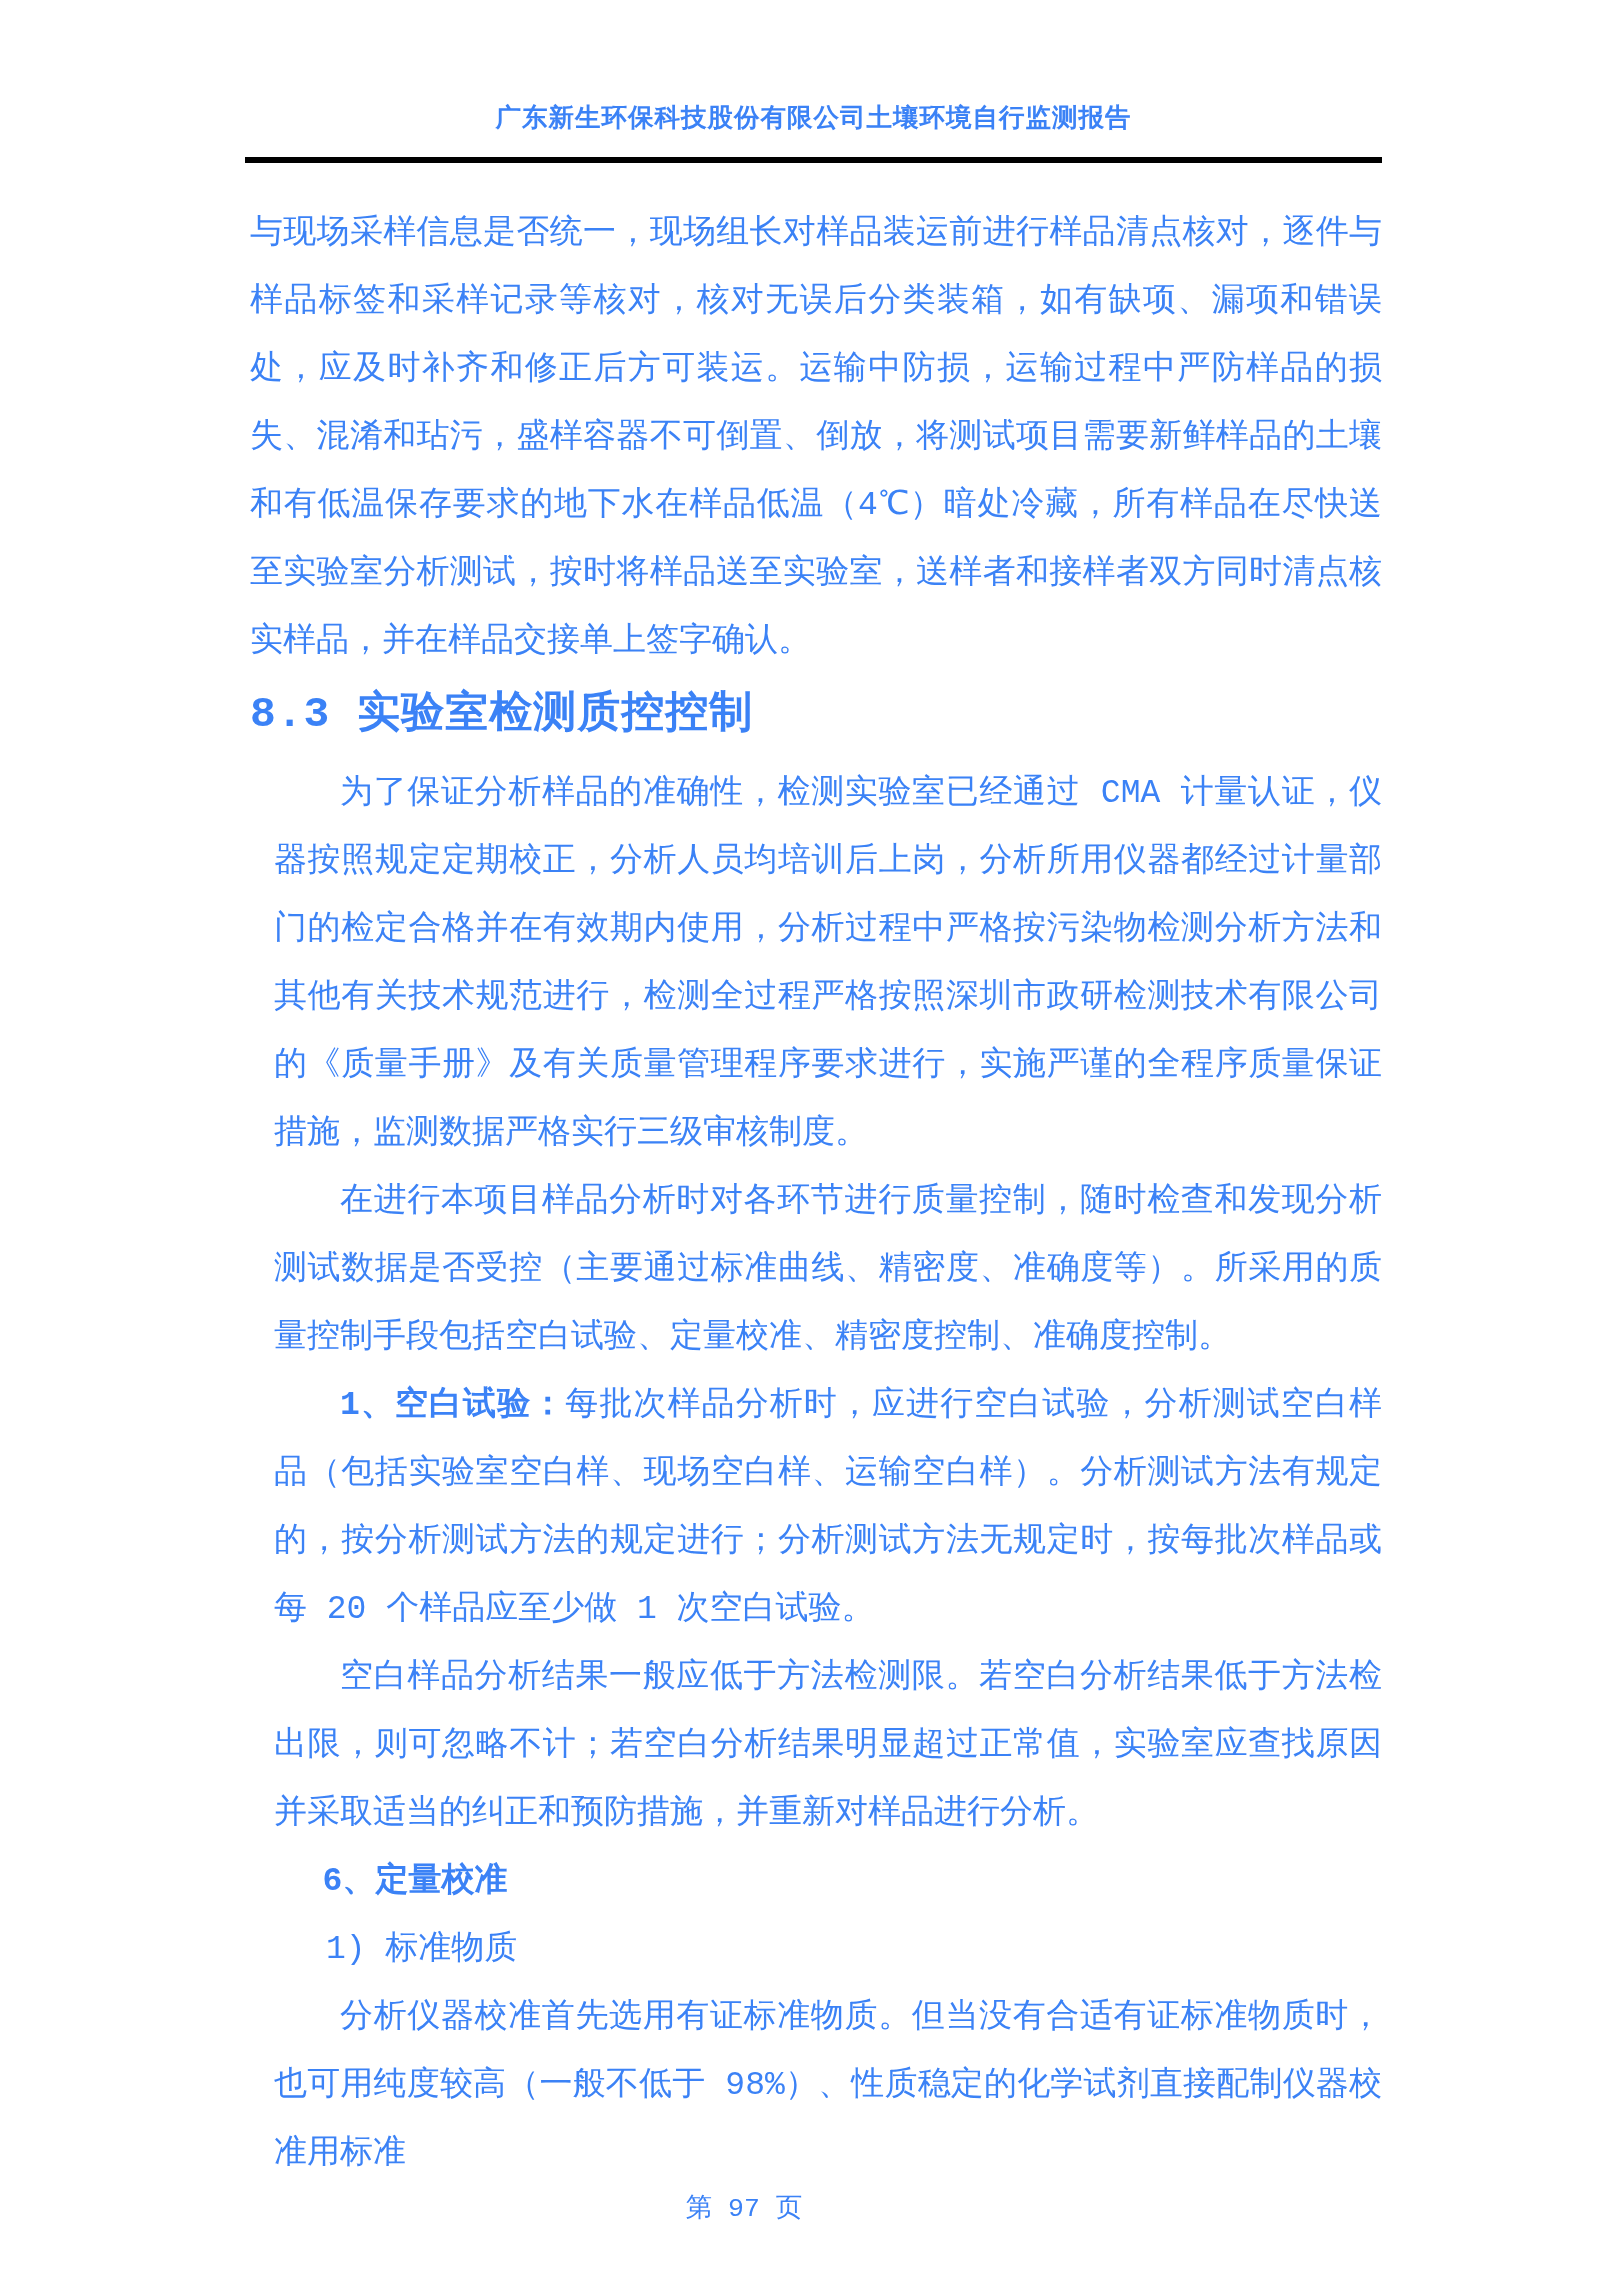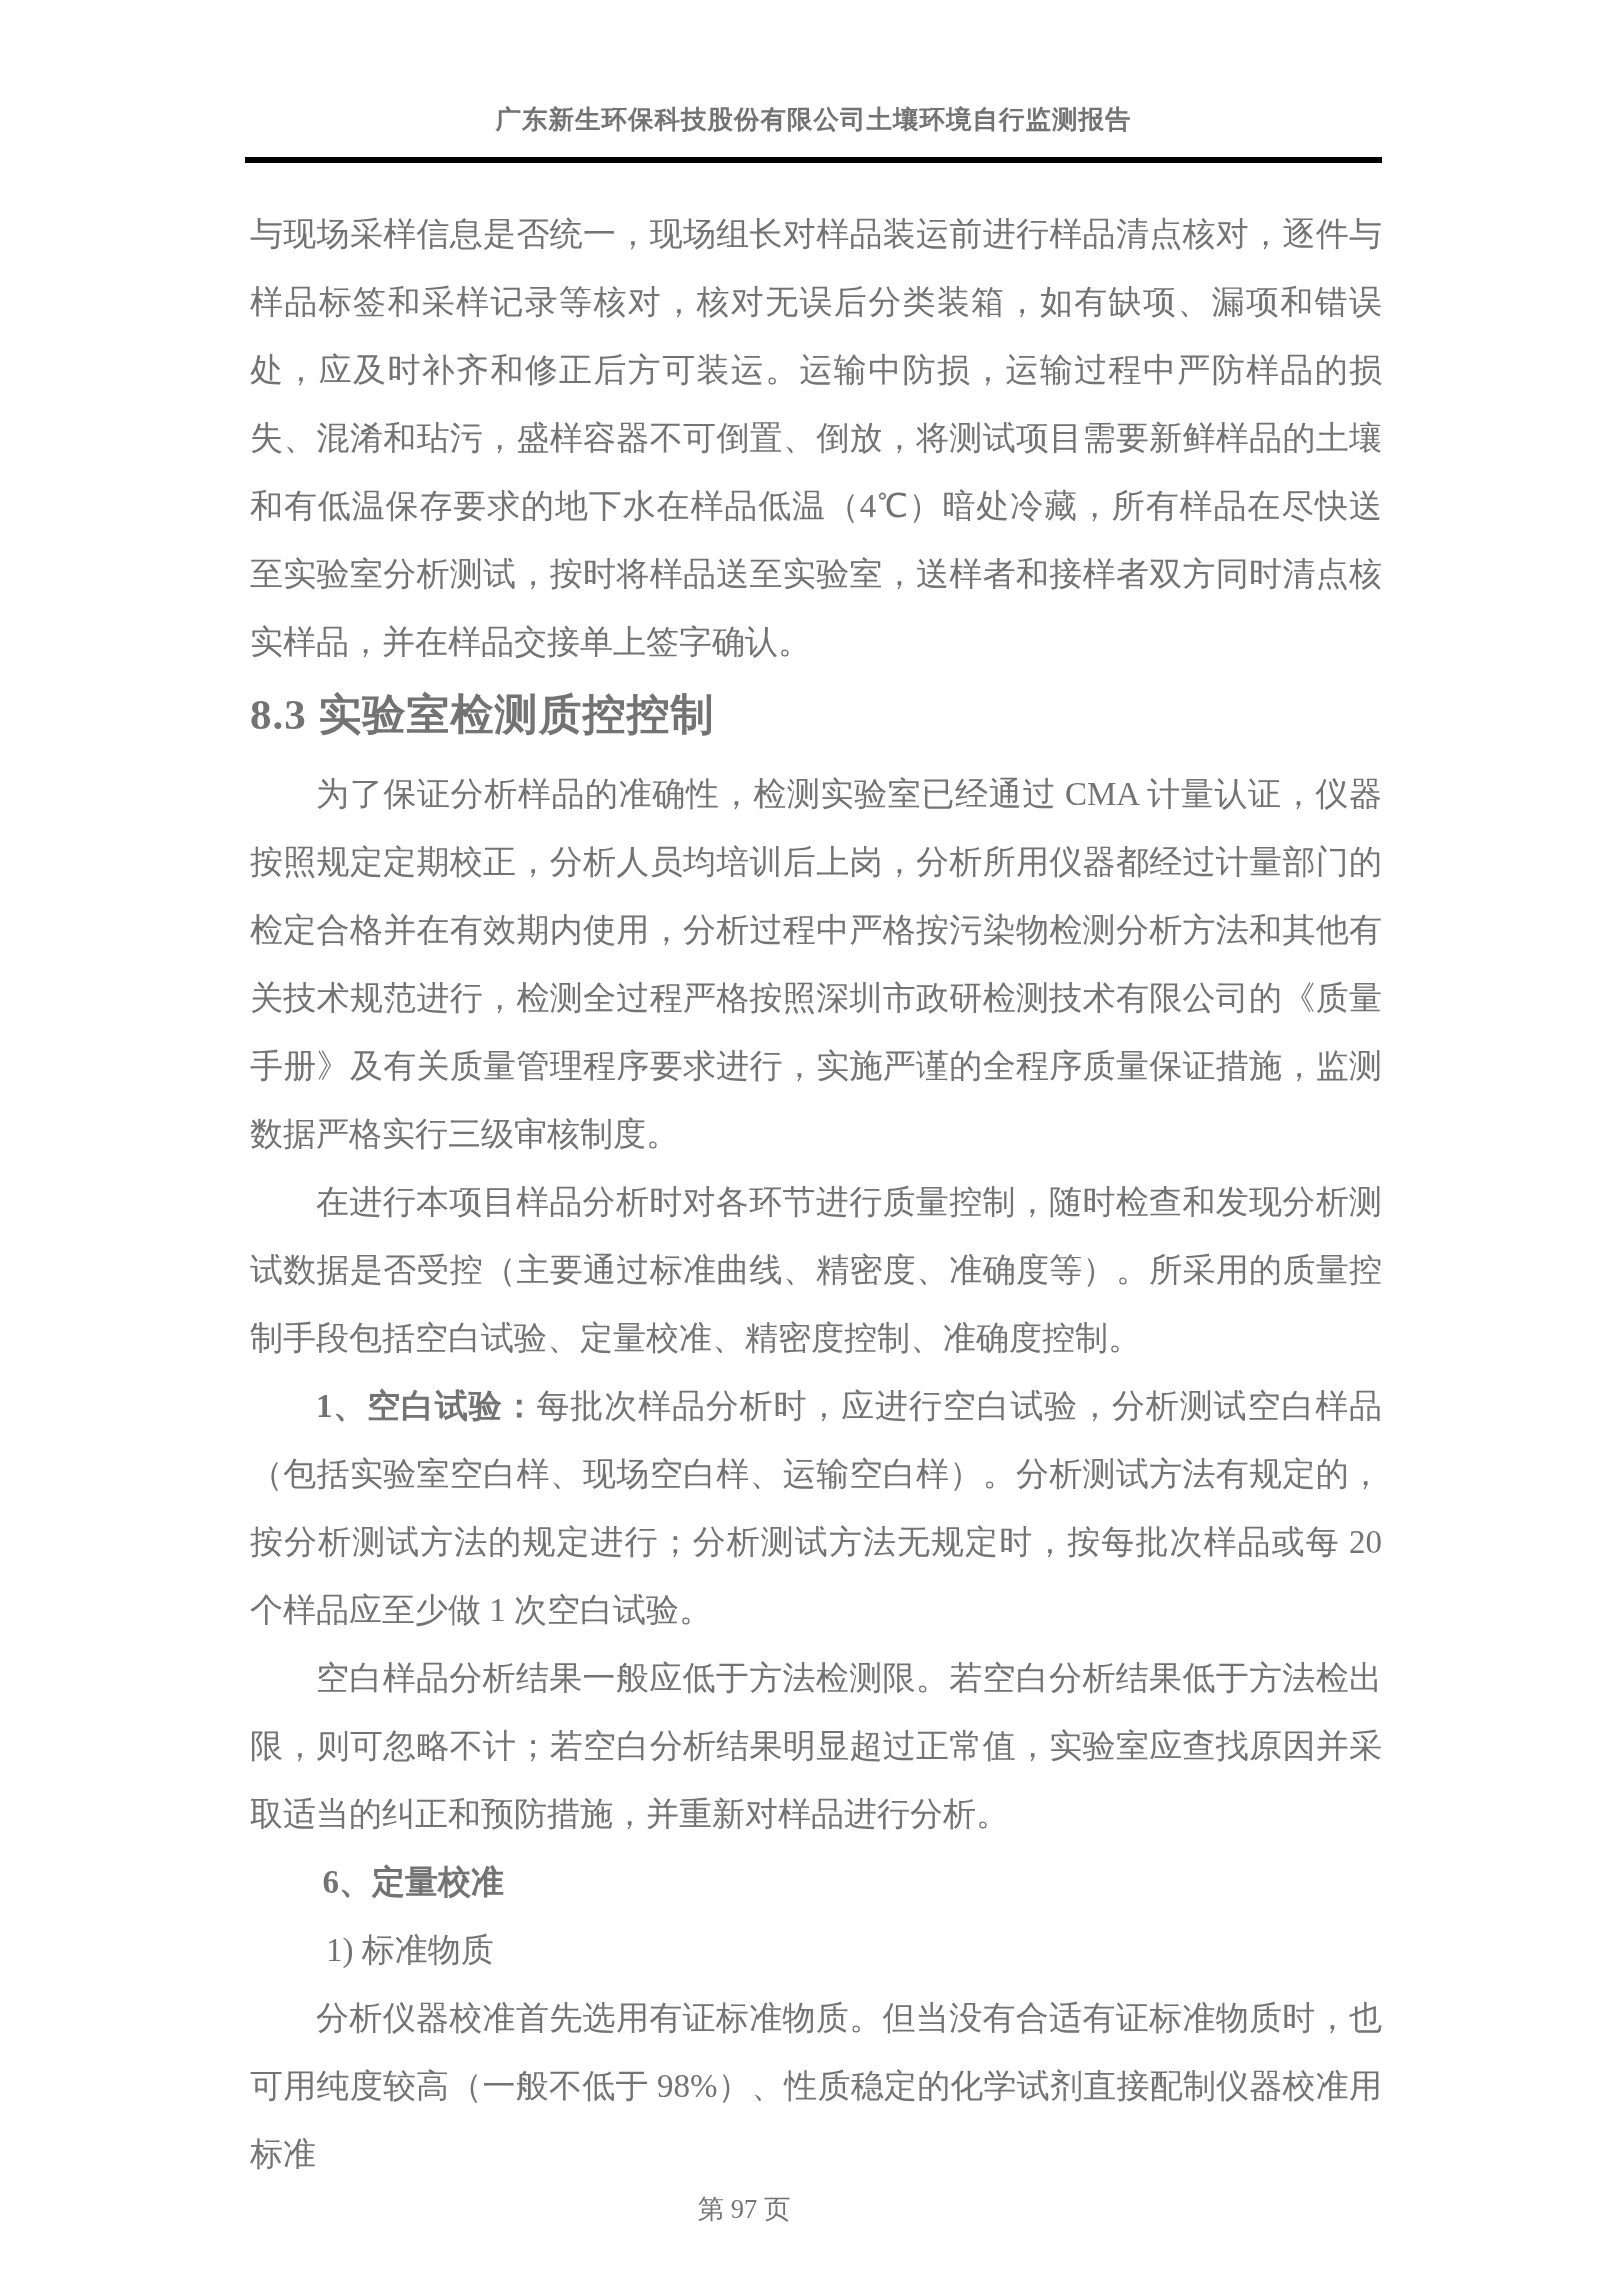--- a/index.html
+++ b/index.html
@@ -5,22 +5,22 @@
   html, body {
     margin: 0;
     padding: 0;
     background: #ffffff;
   }
   .page {
     position: relative;
     width: 1488px;
     height: 2293px;
     background: #ffffff;
-    color: #737373;
-    font-family: Liberation Serif, serif;
+    color: #3b82f6;
+    font-family: Liberation Mono, monospace;
     overflow: hidden;
   }
 
   
   .page-header {
     position: absolute;
     top: 0;
     left: 245px;
     width: 1137px;
   }
@@ -47,21 +47,21 @@
     width: 1132px;
   }
   .body-text {
     margin: 0;
     font-size: 33px;
     line-height: 68px;
     text-align: justify;
     word-break: break-all;
     overflow-wrap: anywhere;
   }
-  .indent { text-indent: 2em; }
+  .indent { text-indent: 2em; margin-left: 24px; }
   .bold { font-weight: bold; }
 
   .section-heading {
     margin: 0 0 5.9px 0;
     font-size: 43px;
     line-height: 78px;
     font-weight: bold;
     letter-spacing: 1px;
   }
   .subheading-bold {

